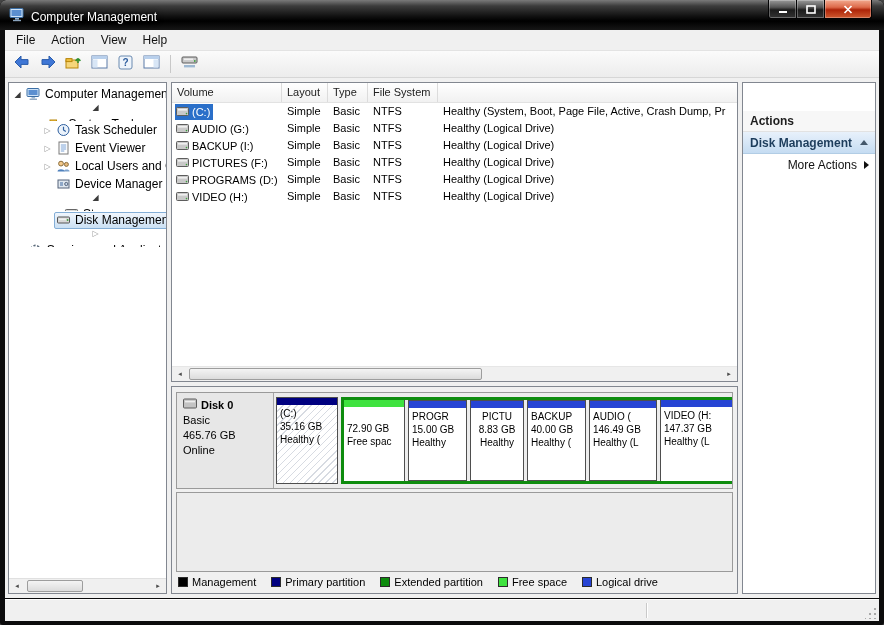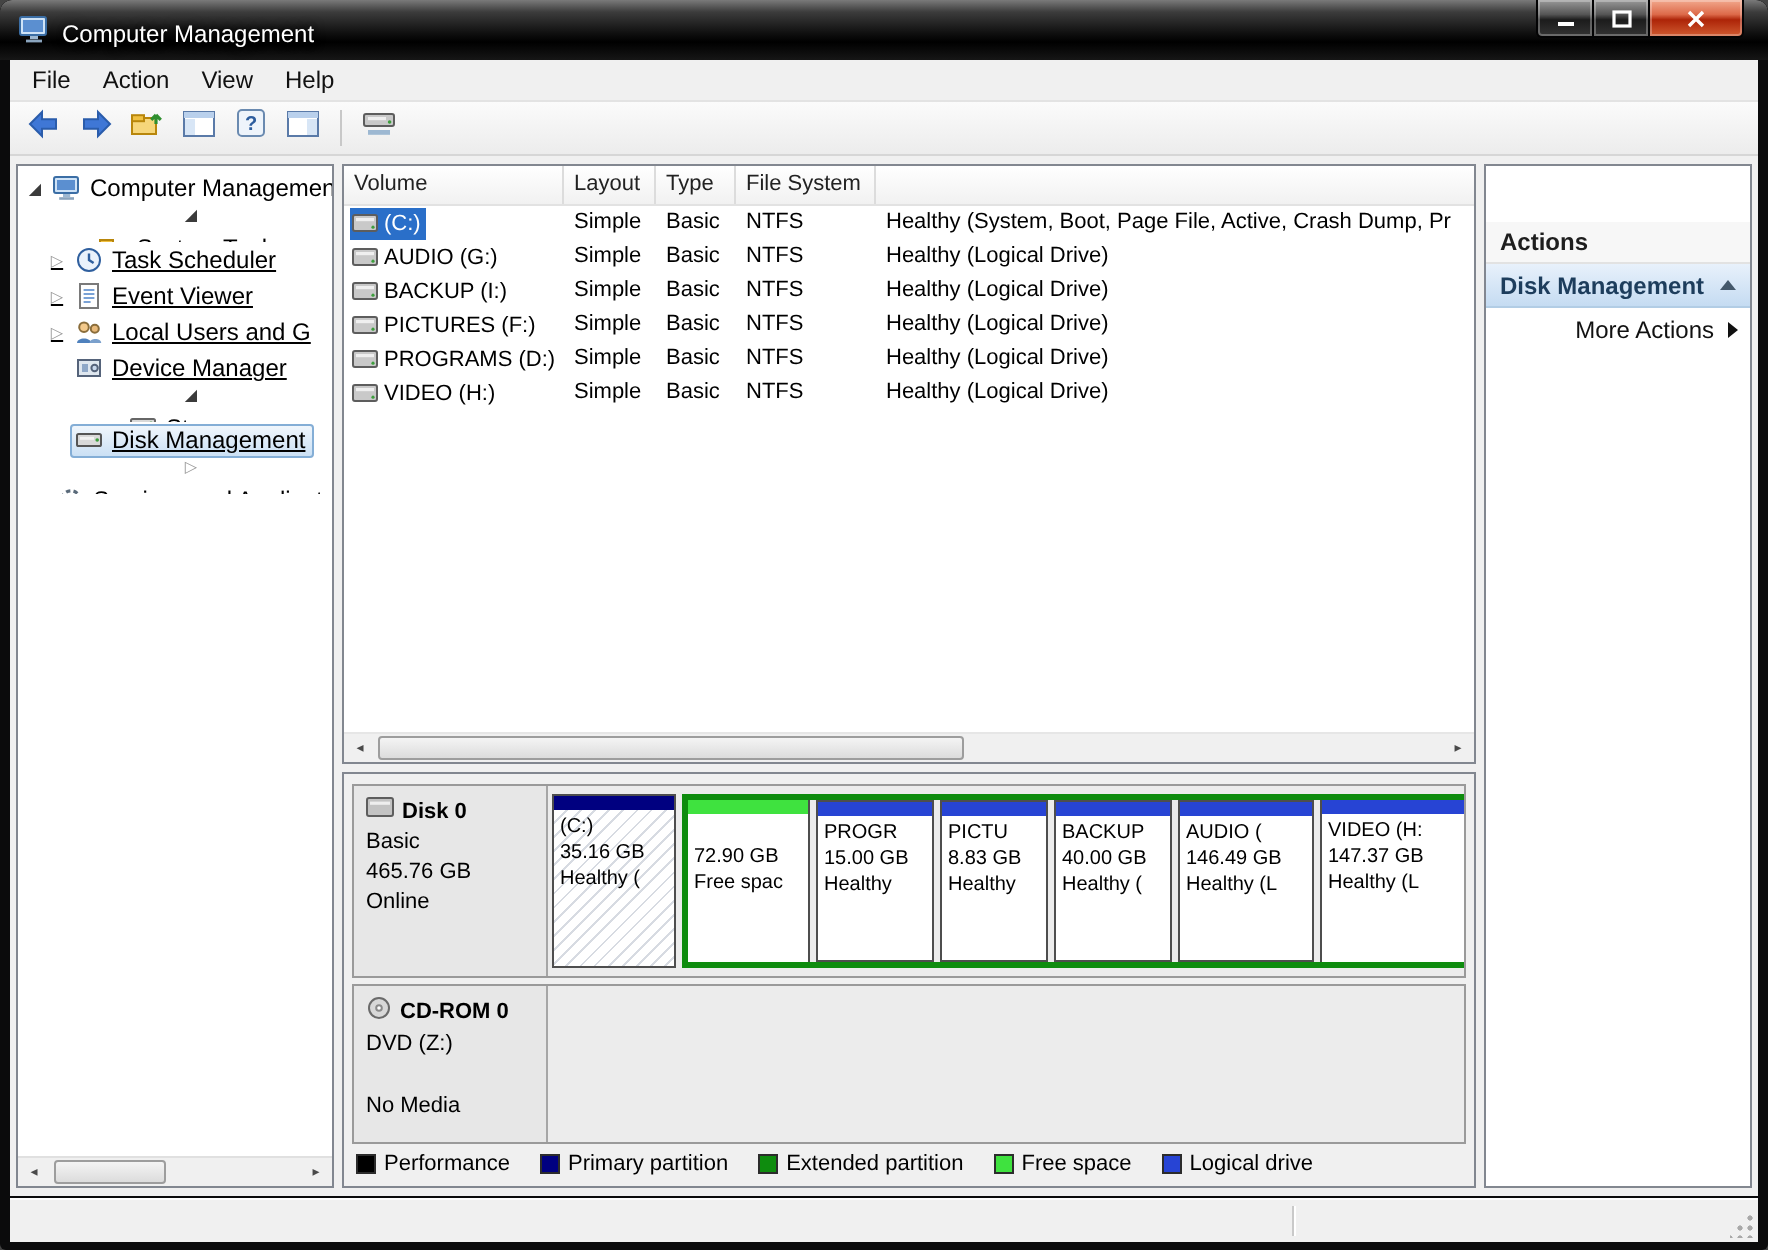--- a/index.html
+++ b/index.html
@@ -33,21 +33,21 @@
   .tool-sep { width:1px; height:18px; background:#c8c8c8; margin:0 5px; }
 
   
   .main { position:absolute; top:78px; left:5px; right:5px; bottom:27px; background:#f0f0f0;
     padding:4px 3px; display:flex; gap:4px; }
 
   
   .tree-panel { width:159px; background:#fff; border:1px solid #828790; display:flex; flex-direction:column; font-size:12px; overflow:hidden; }
   .tree-rows { flex:1; overflow:hidden; padding-top:2px; }
   .tree-row { height:18px; display:flex; align-items:center; white-space:nowrap; overflow:hidden; }
-  .lvl0 { padding-left:2px; } .lvl1 { padding-left:16px;flex-direction:column; } .lvl2 { padding-left:13px;text-decoration:underline; }
+  .lvl0 { padding-left:2px; } .lvl1 { padding-left:16px;flex-direction:column; } .lvl2 { padding-left:32px; }
   .exp { width:13px; flex:0 0 13px; font-size:8px; text-align:center; }
   .exp-open::before { content:"◢"; color:#3b3b3b; }
   .exp-closed::before { content:"▷"; color:#9a9a9a; }
   .hl { display:flex; align-items:center; gap:4px; padding:0 3px 0 1px; height:17px; border:1px solid transparent; }
   .hl.sel { background:linear-gradient(#f0f6fc,#cbe0f4); border:1px solid #84aed6; border-radius:2px; }
   .tree-icon { width:15px; height:14px; flex:0 0 15px; }
   .hscroll { height:15px; display:flex; background:#f0f0f0; border-top:1px solid #e0e0e0; }
   .hs-btn { width:16px; display:flex; align-items:center; justify-content:center; font-size:7px; color:#4a4a4a; background:#f0f0f0; }
   .hs-track { flex:1; position:relative; }
   .hs-thumb { position:absolute; top:1px; bottom:1px; background:linear-gradient(#f4f4f4,#dcdcdc); border:1px solid #9d9d9d; border-radius:2px; }
@@ -487,21 +487,21 @@
 
               <div class="part" style="width:59px; flex:0 0 59px;">
                 <div class="stripe" style="background: rgb(39, 68, 212);"></div>
                 <div class="pbody">
                   <div class="pline">PROGR</div>
                   <div class="pline">15.00 GB</div>
                   <div class="pline">Healthy</div>
                 </div>
               </div>
 
-              <div class="part" style="width:54px; flex:0 0 54px;">
+              <div class="part" style="width:54px; flex:0 0 54px;text-align:center;">
                 <div class="stripe" style="background: rgb(39, 68, 212);"></div>
                 <div class="pbody">
                   <div class="pline">PICTU</div>
                   <div class="pline">8.83 GB</div>
                   <div class="pline">Healthy</div>
                 </div>
               </div>
 
               <div class="part" style="width:59px; flex:0 0 59px;">
                 <div class="stripe" style="background: rgb(39, 68, 212);"></div>
@@ -528,39 +528,27 @@
                   <div class="pline">147.37 GB</div>
                   <div class="pline">Healthy (L</div>
                 </div>
               </div>
 
             </div>
           </div>
         </div>
 
         <div class="disk-row d1">
-          <div class="disk-head">
-            <div class="disk-name">
-                <span><svg width="13" height="12" viewBox="0 0 13 12">
-                    <circle cx="6.5" cy="6" r="5" fill="#d8d8d8" stroke="#6a6a6a"></circle>
-                    <circle cx="6.5" cy="6" r="1.4" fill="#fff" stroke="#8a8a8a"></circle>
-                  </svg></span>
-                <span>CD-ROM 0</span>
-              </div>
-            <div>DVD (Z:)</div>
-            <div class="head-gap"></div>
-            <div>No Media</div>
-          </div>
           <div class="part-area"></div>
         </div>
 
         <div class="legend">
           <div class="leg-item">
             <span class="leg-swatch" style="background: rgb(0, 0, 0);"></span>
-            <span>Performance</span>
+            <span>Management</span>
           </div>
           <div class="leg-item">
             <span class="leg-swatch" style="background: rgb(0, 0, 128);"></span>
             <span>Primary partition</span>
           </div>
           <div class="leg-item">
             <span class="leg-swatch" style="background: rgb(14, 140, 14);"></span>
             <span>Extended partition</span>
           </div>
           <div class="leg-item">

